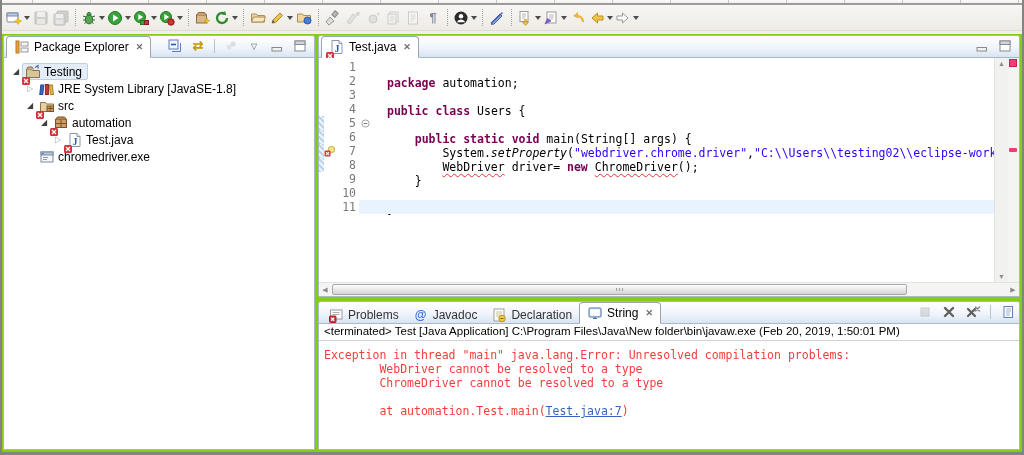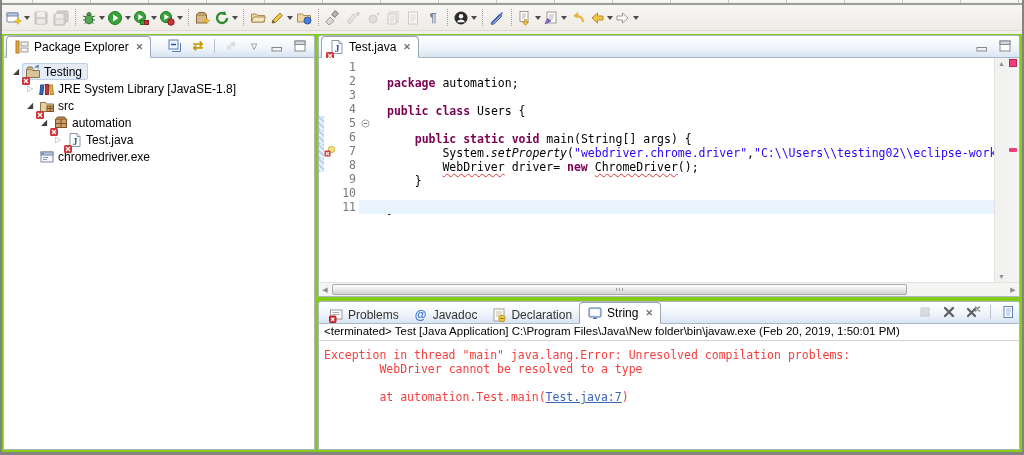--- a/index.html
+++ b/index.html
@@ -708,19 +708,20 @@
                   <path d="M6 5h5M6 7h5M6 9h4M6 11h4" stroke="#9ab0d0"></path>
                 </svg>
               </span>
             </span>
           </div>
         </div>
       <div class="cheader">&lt;terminated&gt; Test [Java Application] C:\Program Files\Java\New folder\bin\javaw.exe (Feb 20, 2019, 1:50:01 PM)</div>
       <div id="console-out">
           <div class="con-line"><span>Exception in thread "main" java.lang.Error: Unresolved compilation problems: </span></div>
           <div class="con-line"><span>	WebDriver cannot be resolved to a type</span></div>
+          <div class="con-line"><span>	ChromeDriver cannot be resolved to a type</span></div>
           <div class="con-line"></div>
           <div class="con-line"><span>	at automation.Test.main(</span><span class="clink">Test.java:7</span><span>)</span></div>
         </div>
     </div>
 
   </div>
 </div>
 
 </body></html>

